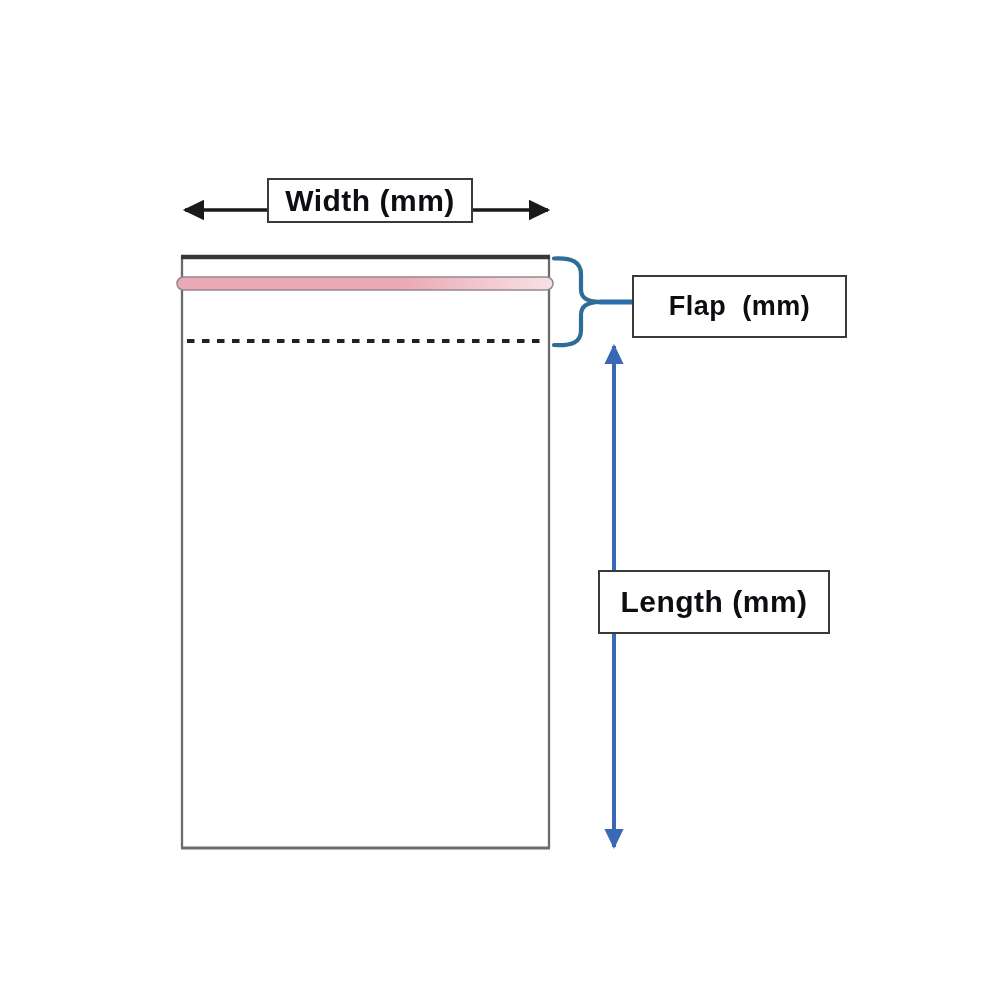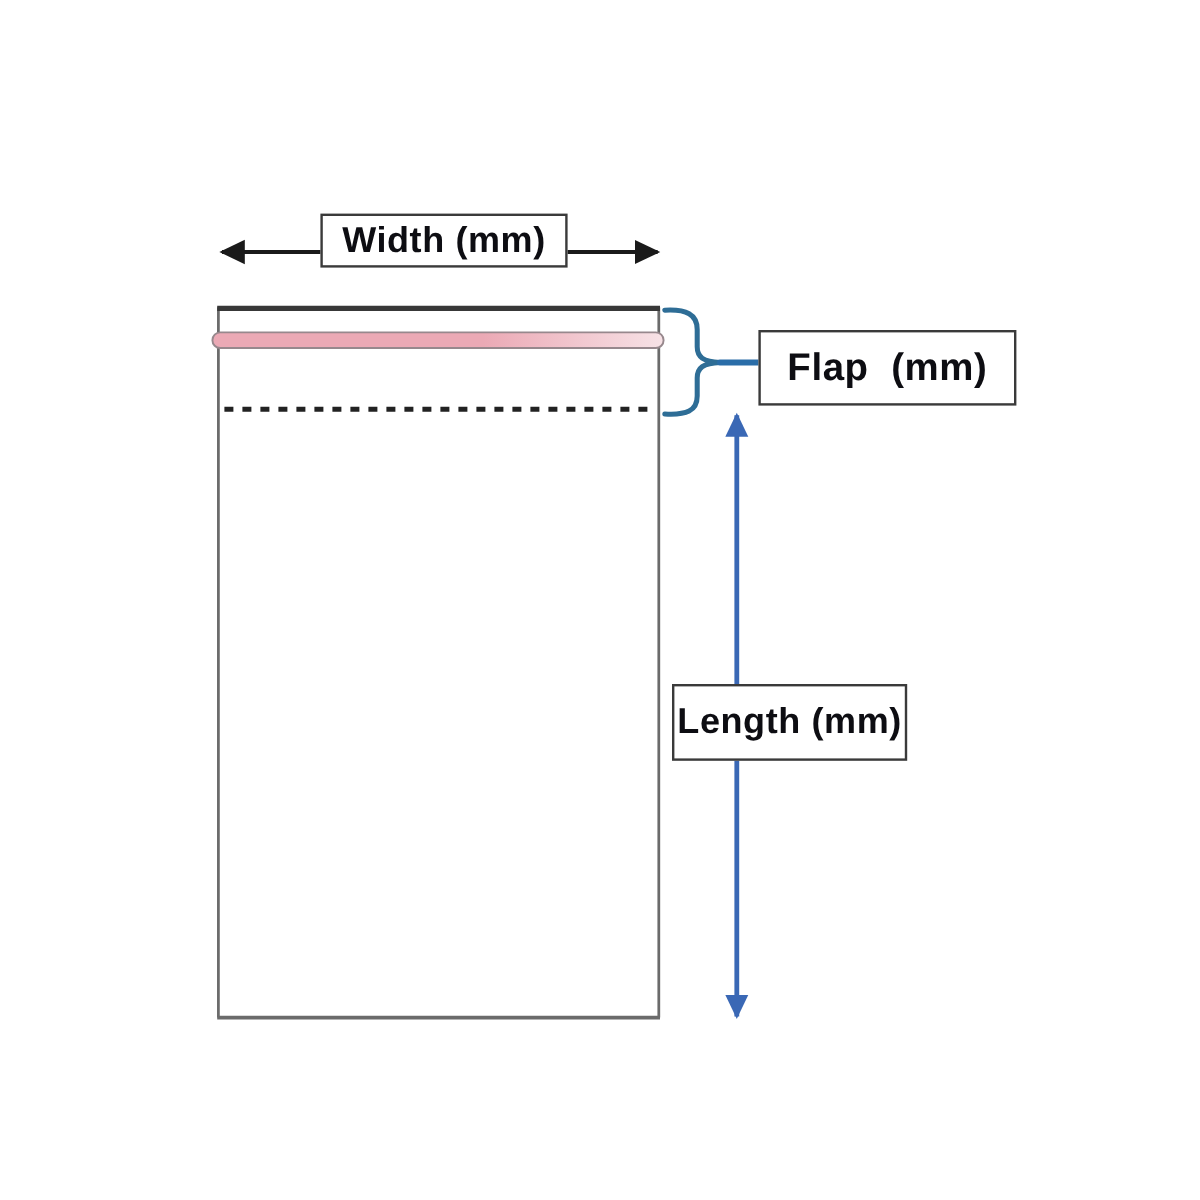--- a/index.html
+++ b/index.html
@@ -49,22 +49,22 @@
   }
   .label-text {
     font-weight: bold;
     color: var(--text, #0d0d12);
     white-space: pre;
     letter-spacing: 0.5px;
   }
   .width-label  { left: 267px; top: 178px; width: 206px; height: 45px; }
   .width-label .label-text  { font-size: 30px; }
   .flap-label   { left: 632px; top: 275px; width: 215px; height: 63px; }
-  .flap-label .label-text   { font-size: 32px; }
-  .length-label { left: 560px; top: 570px; width: 196px; height: 64px; }
+  .flap-label .label-text   { font-size: 27px; }
+  .length-label { left: 598px; top: 570px; width: 232px; height: 64px; }
   .length-label .label-text { font-size: 30px; }
 </style>
 </head>
 <body>
 
 <div class="canvas">
 
   <svg class="diagram-svg" viewBox="0 0 1000 1000" xmlns="http://www.w3.org/2000/svg">
     <defs>
       <linearGradient id="stripGrad" x1="0" y1="0" x2="1" y2="0">

